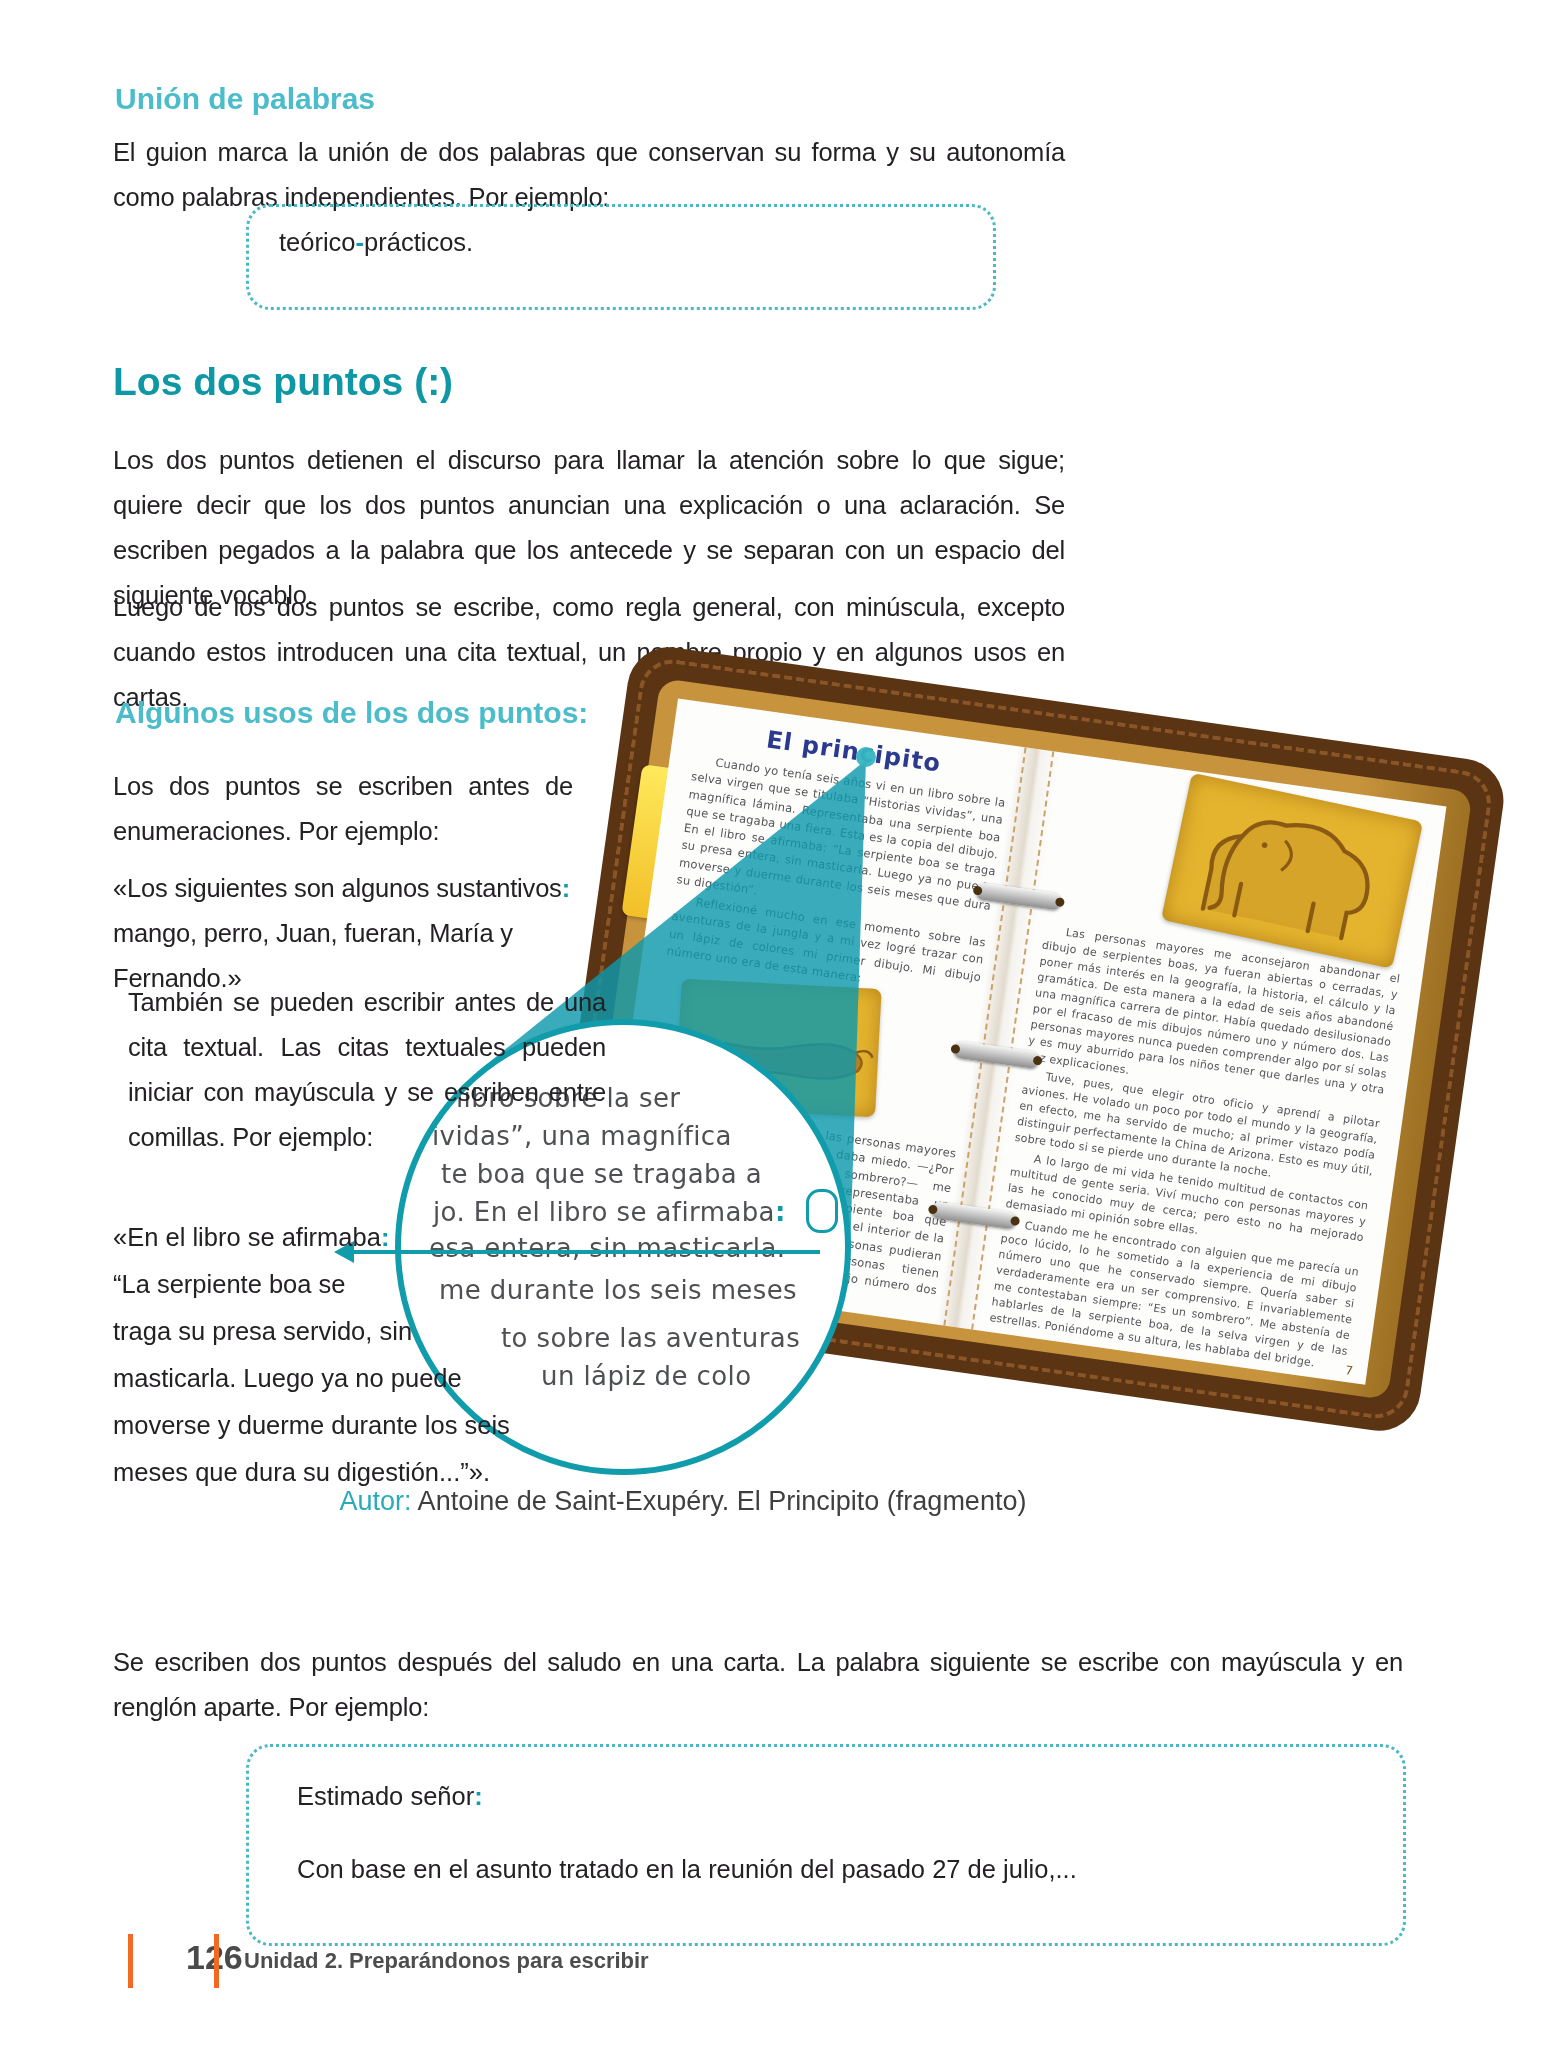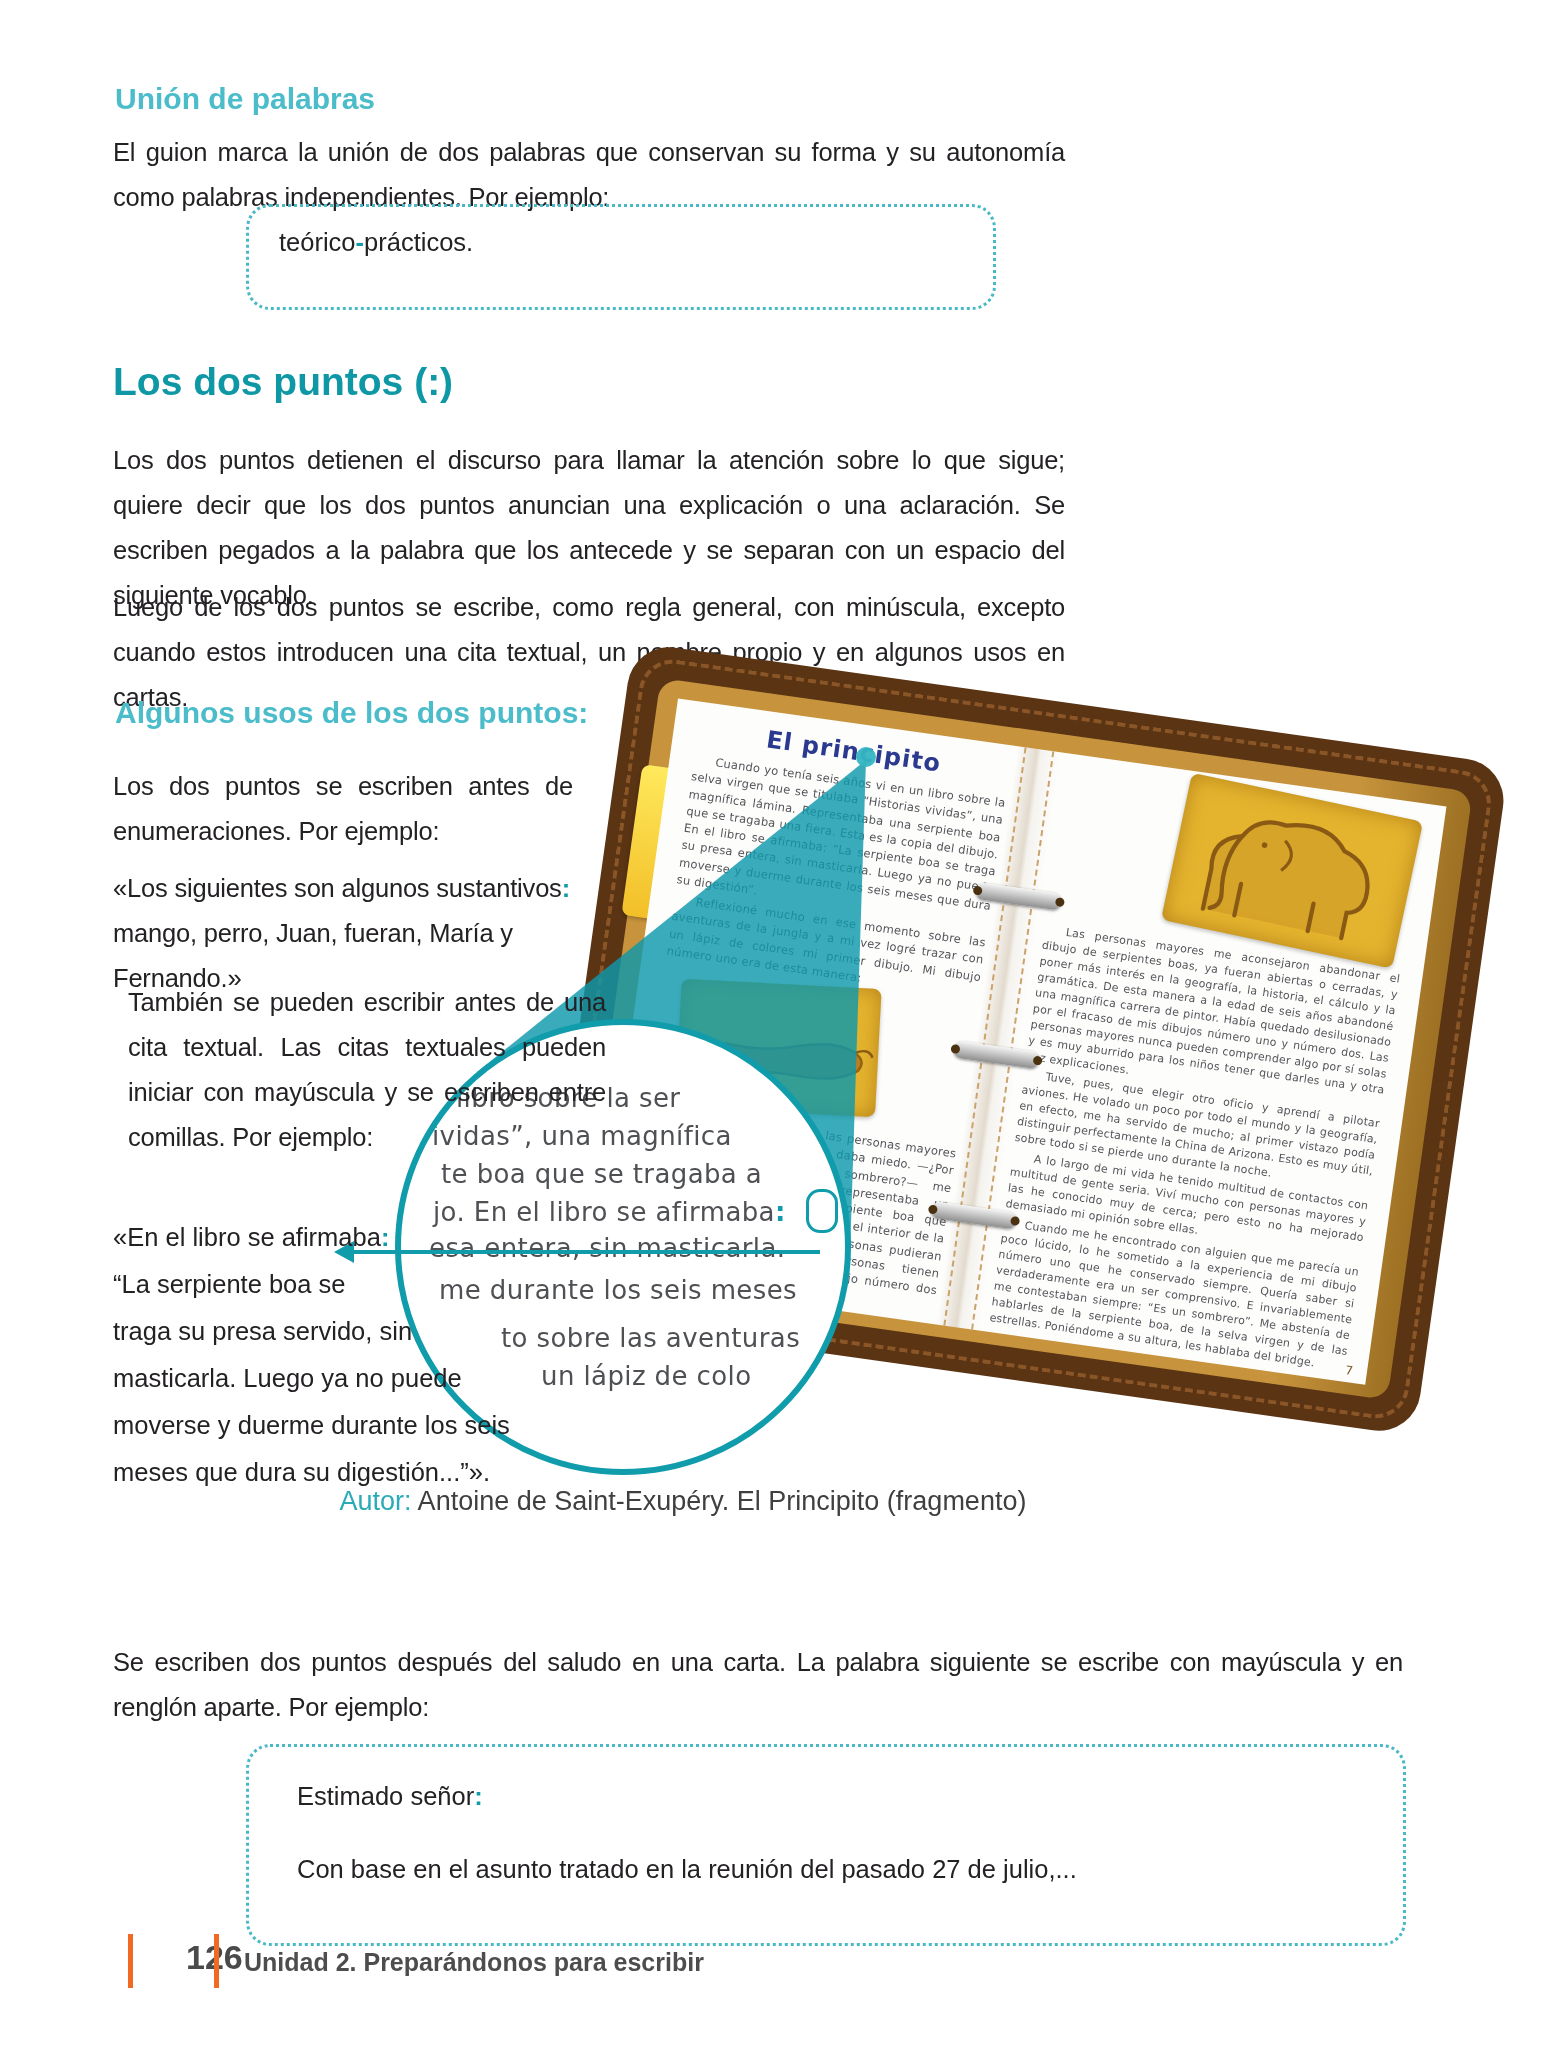--- a/index.html
+++ b/index.html
@@ -56,21 +56,21 @@
             font-size:26px;color:#4e5054;letter-spacing:.4px;}
   .arrow-line{position:absolute;left:352px;top:1250px;width:468px;height:4px;background:#119cab;z-index:6;}
   .arrow-head{position:absolute;left:334px;top:1241px;width:0;height:0;border-top:11px solid transparent;
               border-bottom:11px solid transparent;border-right:20px solid #119cab;z-index:6;}
   .colon-ring{position:absolute;left:806px;top:1189px;width:26px;height:38px;border:3px solid #119cab;
               border-radius:14px;z-index:7;}
 
   
   .f-bar{position:absolute;width:5px;height:54px;background:#f26a21;top:1934px;}
   .f-num{position:absolute;top:1938px;font-size:34px;font-weight:bold;color:#4a4a4a;}
-  .f-label{position:absolute;top:1948px;font-size:25px;font-weight:bold;color:#4d4d4d;}
+  .f-label{position:absolute;top:1948px;font-size:22px;font-weight:bold;color:#4d4d4d;}
 </style>
 </head>
 <body>
 
 <div class="canvas">
 
   <div class="h-sm" style="left:115px;top:82px;">Unión de palabras</div>
   <div class="p" style="left:113px;top:130px;width:952px;">El guion marca la unión de dos palabras que conservan su forma y su autonomía como palabras independientes. Por ejemplo:</div>
 
   <div class="dotted-box" style="left:246px;top:204px;width:750px;height:106px;padding:14px 0 0 30px;">

